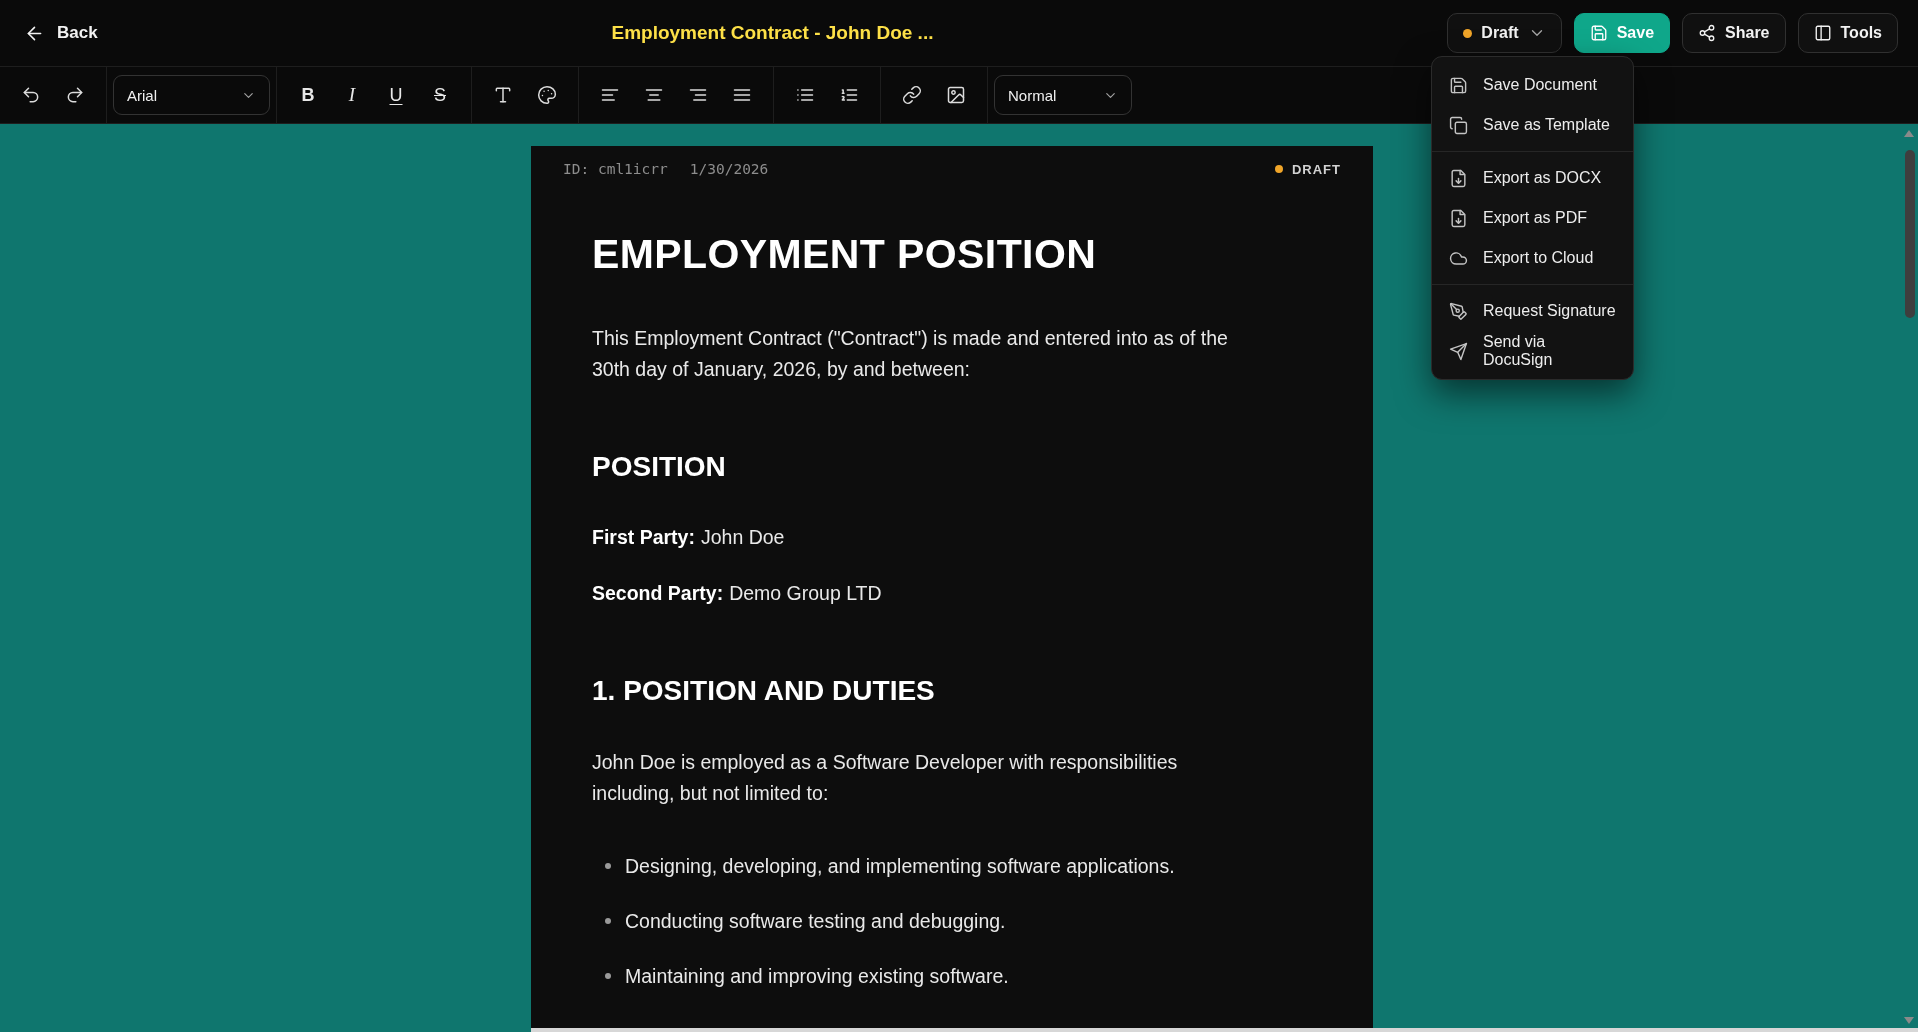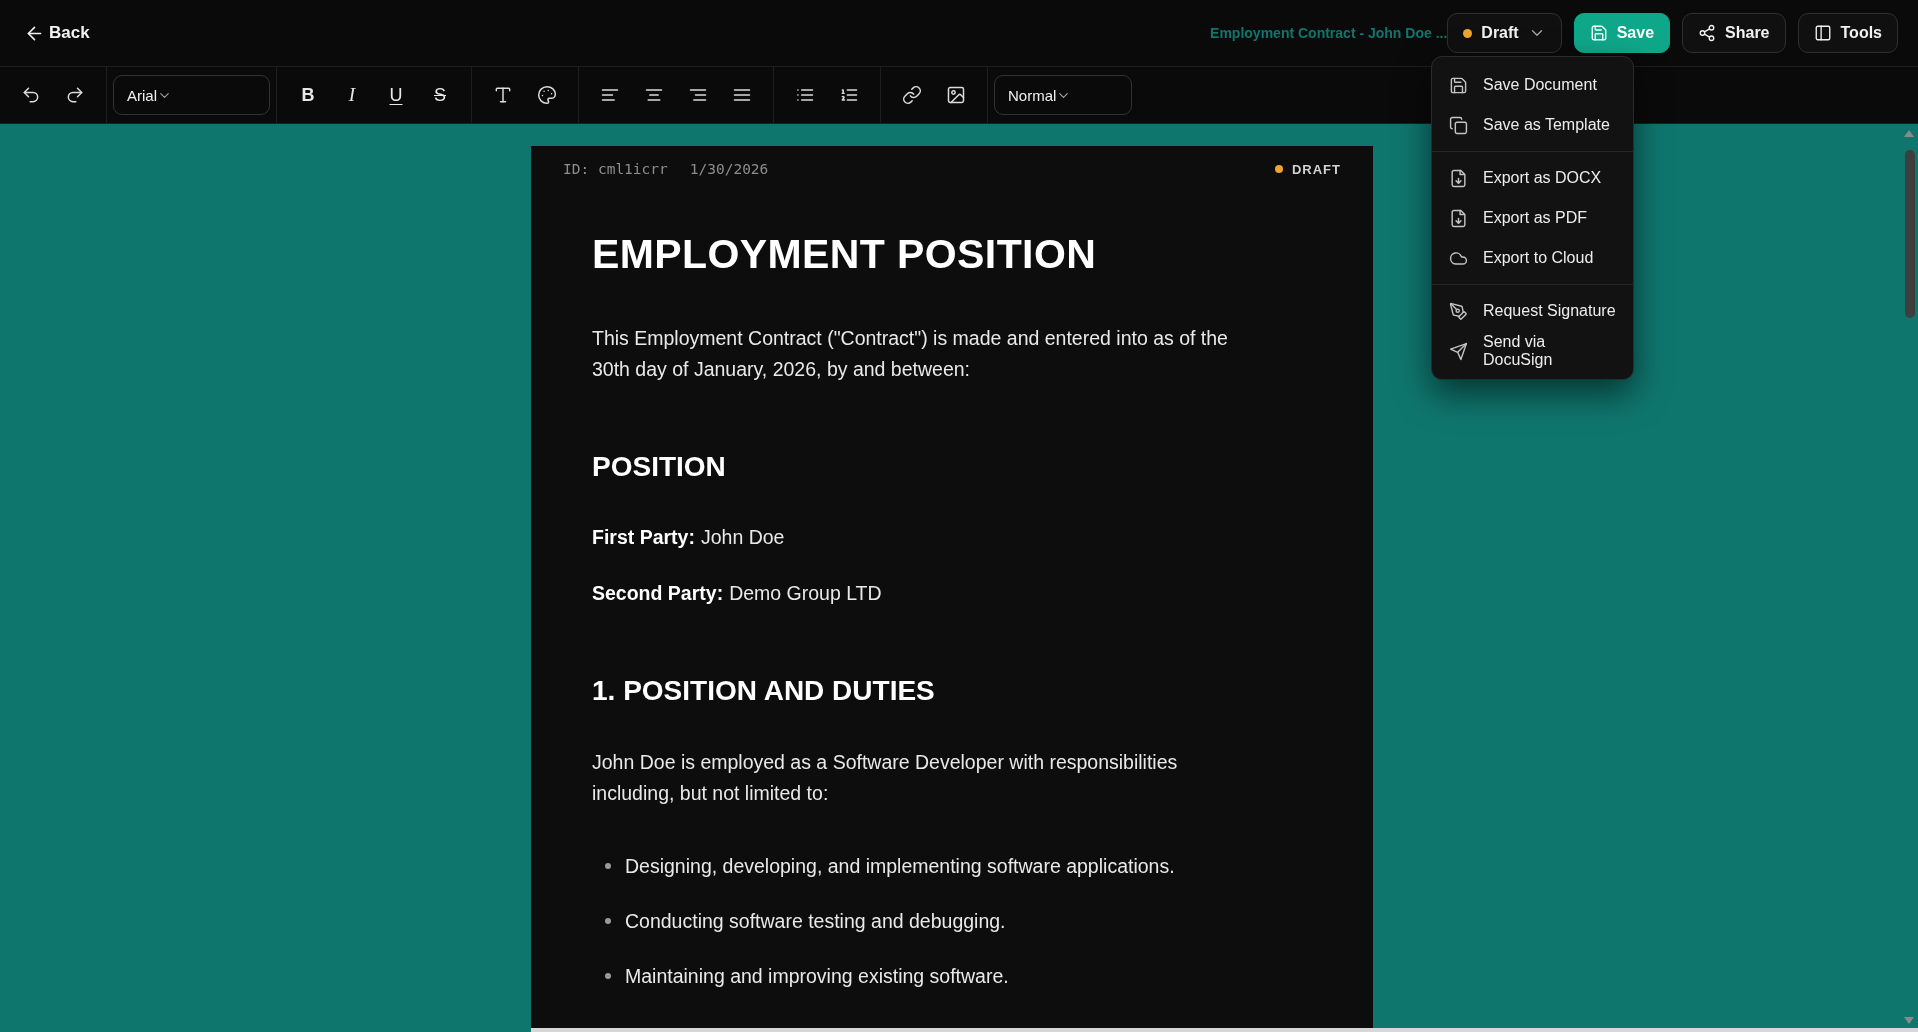--- a/index.html
+++ b/index.html
@@ -12,26 +12,26 @@
   .icon { display:inline-flex; align-items:center; justify-content:center; }
   .icon svg { width:20px; height:20px; }
 
   
   .topbar {
     position:absolute; top:0; left:0; right:0; height:66px;
     background:#0a0a0a; display:flex; align-items:center;
     padding:0 20px 0 24px; z-index:5;
   }
   .back-btn {
-    display:flex; gap:4px; background:none; border:none;
+    display:flex; gap:12px; background:none; border:none;
     color:#f2f2f2; font-family:inherit; font-size:17px; font-weight:600; cursor:pointer;
   }
   .back-btn .icon svg { width:21px; height:21px; }
   .topbar-title {
-    flex:1; text-align:right; font-size:14px; font-weight:700; color:#0f766e;
+    flex:1; text-align:center; font-size:19px; font-weight:700; color:#fde047;
     white-space:nowrap; overflow:hidden;
   }
   .topbar-actions { display:flex; align-items:center; gap:12px; }
   .btn {
     height:40px; display:flex; align-items:center; gap:9px;
     border-radius:10px; padding:0 15px; font-family:inherit;
     font-size:16px; font-weight:600; cursor:pointer;
     background:#101010; color:#f2f2f2; border:1px solid #303030;
   }
   .btn .icon svg { width:18px; height:18px; }
@@ -53,21 +53,21 @@
     font-family:inherit;
   }
   .tbtn svg { width:20px; height:20px; }
   .letter { font-size:18px; color:#e8e8e8; }
   .letter.b { font-weight:700; }
   .letter.i { font-style:italic; font-family:"Liberation Serif", serif; font-size:19px; }
   .letter.u { text-decoration:underline; text-underline-offset:3px; }
   .letter.s { text-decoration:line-through; }
   .tselect {
     height:40px; border:1px solid #333; border-radius:9px; background:transparent;
-    display:flex; align-items:center; cursor:pointer;
+    display:flex; align-items:center; justify-content:space-between; cursor:pointer;
     color:#f0f0f0; font-size:15px; font-weight:500; padding:16px 13px;
   }
   .tselect.font { width:157px; margin:0 6px; }
   .tselect.style { width:138px; margin:0 6px; }
 
   
   .editor { position:absolute; top:124px; left:0; right:0; bottom:0; background:#0f766e; overflow:hidden; }
   .doc-card {
     position:absolute; left:531px; top:22px; width:842px; height:940px;
     background:#0d0d0d;

